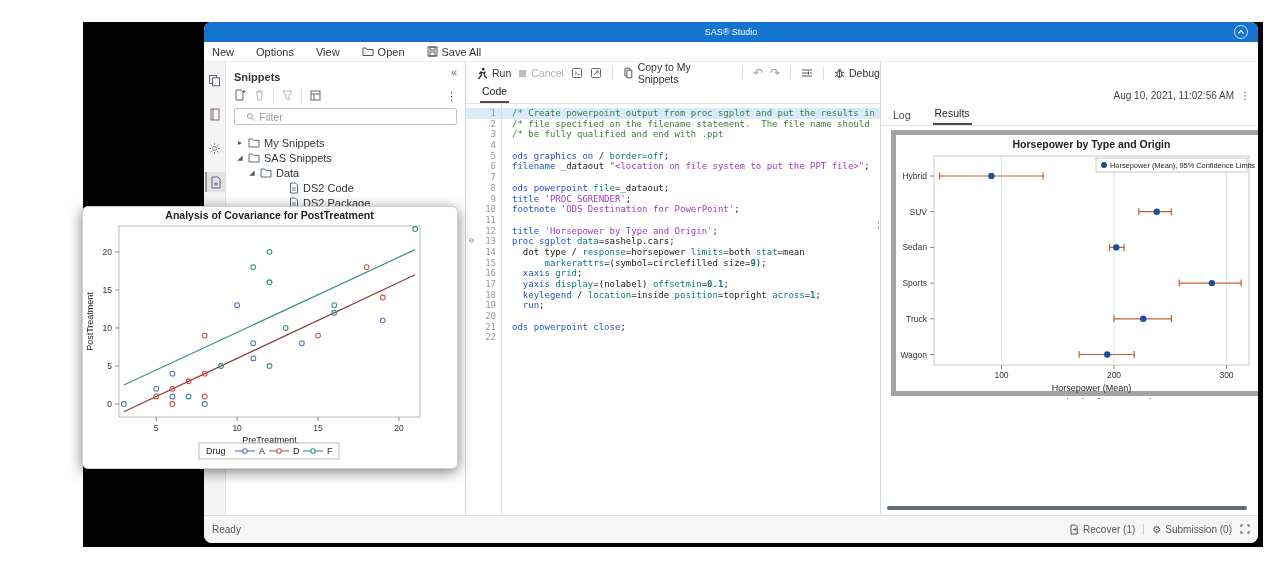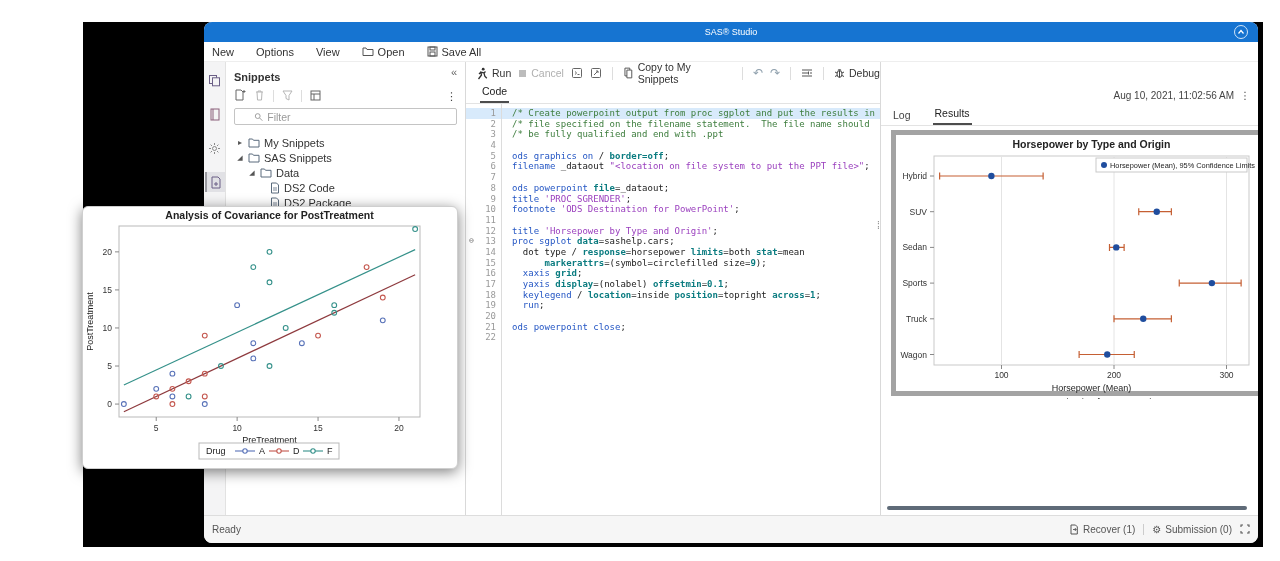--- a/index.html
+++ b/index.html
@@ -22,27 +22,27 @@
   .rail-btn { width:20px; height:20px; display:flex; align-items:center; justify-content:center; }
   .rail-btn.sel { background:#e1e1e5; border-left:2px solid #9a9aa0; }
 
   
   .sidebar { width:240px; background:#fff; border-right:1px solid #d9d9d9; position:relative; font-size:11px; color:#333; }
   .sb-title { font-weight:bold; padding:9px 0 4px 8px; font-size:11px; }
   .sb-collapse { position:absolute; right:8px; top:4px; color:#666; font-size:11px; }
   .sb-tools { display:flex; align-items:center; gap:8px; padding:2px 8px 5px 8px; color:#777; }
   .sb-tools .sep { width:1px; height:12px; background:#ddd; }
   .sb-tools .spacer { flex:1; }
-  .filter { margin:0 8px; border:1px solid #c4c4c4; border-radius:2px; height:17px; display:flex; align-items:center; gap:4px; padding:0 19px; color:#999; }
+  .filter { margin:0 8px; border:1px solid #c4c4c4; border-radius:2px; height:17px; display:flex; align-items:center; gap:4px; padding:0 11px; color:#999; }
   .filter input { border:none; outline:none; font-size:10.5px; color:#555; width:100%; font-family:"Liberation Sans",sans-serif; }
   .filter input::placeholder { color:#9a9a9a; }
   .tree { margin-top:10px; }
   .tree-row { display:flex; align-items:center; gap:4px; height:15px; padding-left:10px; white-space:nowrap; }
   .tree-caret { width:8px; color:#555; font-size:8px; text-align:center; }
-  .lv1 { padding-left:22px; } .lv2 { padding-left:32px;text-align:right; }
+  .lv1 { padding-left:22px; } .lv2 { padding-left:51px;text-align:right; }
 
   
   .editor { flex:1; display:flex; flex-direction:column; background:#fff; min-width:0; }
   .tabbar { height:22px; display:flex; align-items:flex-end; border-bottom:1px solid #e3e3e3; padding-left:14px; }
   .tab { height:21px; border:1px solid #cfcfcf; border-bottom:none; background:#fff; display:flex; align-items:center; gap:5px; padding:0 8px; font-size:10.5px; color:#333; border-radius:2px 2px 0 0; }
   .tab .close { color:#888; font-size:10px; }
   .newtab { font-size:13px; color:#555; margin-left:12px; padding-bottom:2px; }
   .edtoolbar { height:22px; display:flex; align-items:center; gap:7px; padding-left:10px; font-size:10.5px; color:#333; }
   .edtoolbar .sep { width:1px; height:13px; background:#ddd; margin:0 3px; }
   .tbtn { display:flex; align-items:center; gap:4px; }
@@ -51,21 +51,21 @@
   .subtabs { height:20px; display:flex; align-items:flex-end; gap:24px; padding-left:14px; border-bottom:1px solid #e3e3e3; font-size:10.5px; color:#444; }
   .subtab { padding:0 2px 4px 2px; }
   .subtab.active { border-bottom:2px solid #4d4d4d; color:#222; }
   .codewrap { flex:1; display:flex; overflow:hidden; font-family:"DejaVu Sans Mono", monospace; font-size:9px; }
   .gutter { width:36px; text-align:right; color:#9a9a9a; border-right:1px solid #dcdcdc; padding-top:4px; }
   .gutter .gl { height:10.7px; line-height:10.7px; padding-right:5px; position:relative; }
   .gutter .gl .fold { position:absolute; left:3px; top:0; color:#777; font-size:8px; }
   .codelines { flex:1; padding-top:4px; overflow:hidden; }
   .cl { height:10.7px; line-height:10.7px; white-space:pre; padding-left:10px; color:#222; }
   .hl { background:#d8eafb; }
-  .tk-k{color:#2456c4;font-weight:normal} .tk-o{color:#0b7c80;font-weight:bold}
+  .tk-k{color:#2456c4;font-weight:normal} .tk-o{color:#0b7c80;font-weight:normal}
   .tk-c{color:#3d7d3d} .tk-s{color:#9a3fbe} .tk-n{color:#0b7c80;font-weight:bold} .tk-p{color:#222}
 
   
   .results { width:378px; border-left:1px solid #d9d9d9; display:flex; flex-direction:column; position:relative; }
   .res-top { height:22px; }
   .res-meta { height:22px; display:flex; align-items:center; justify-content:flex-end; gap:6px; padding-right:8px; font-size:10px; color:#444; }
   .res-tabs { height:20px; display:flex; align-items:flex-end; gap:20px; padding-left:10px; border-bottom:1px solid #e3e3e3; font-size:10.5px; color:#444; }
   .res-body { flex:1; position:relative; background:#fff; }
   .chart-card { position:absolute; left:10px; top:4px; width:434px; height:266px; background:#fff; border:5px solid #a3a3a3; }
   .hscroll { position:absolute; left:6px; top:380px; width:360px; height:4px; border-radius:2px; background:#5f6b78; }

